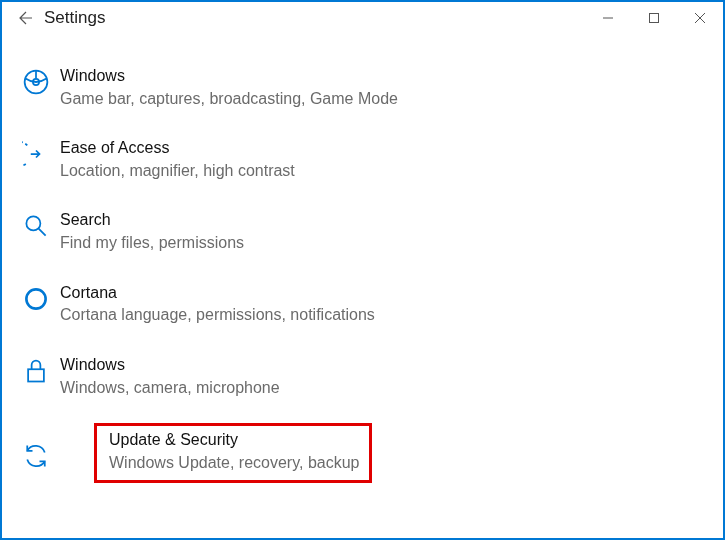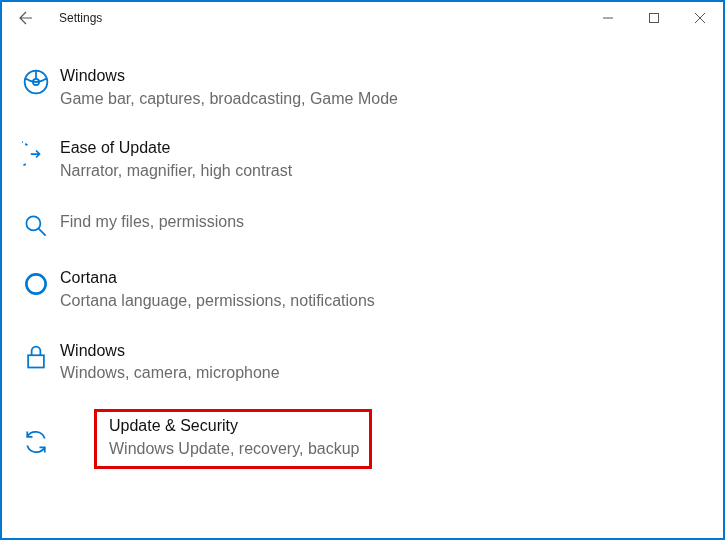--- a/index.html
+++ b/index.html
@@ -25,22 +25,22 @@
     .back-btn {
       width: 28px;
       height: 28px;
       display: flex;
       align-items: center;
       justify-content: center;
       cursor: pointer;
       color: #555;
     }
     .title {
-      margin-left: 19px;
-      font-size: 12px;
+      margin-left: 4px;
+      font-size: 17px;
       color: #222;
     }
     .window-controls {
       margin-left: auto;
       display: flex;
     }
     .win-ctrl {
       width: 46px;
       height: 32px;
       display: flex;
@@ -148,33 +148,34 @@
     </div>
 
     <div class="setting-item">
       <div class="icon-slot">
         <svg width="28" height="28" viewBox="0 0 32 32">
           <path d="M6 6 A14 14 0 1 0 6 26" stroke="#0078d4" stroke-width="2" fill="none" stroke-dasharray="3,3"></path>
           <path d="M10 16 L20 16 M16 12 L20 16 L16 20" stroke="#0078d4" stroke-width="2" fill="none"></path>
         </svg>
       </div>
       <div class="text-slot">
-        <div class="item-title">Ease of Update</div>
-        <div class="item-desc">Narrator, magnifier, high contrast</div>
+        <div class="item-title">Ease of Access</div>
+        <div class="item-desc">Location, magnifier, high contrast</div>
       </div>
     </div>
 
     <div class="setting-item">
       <div class="icon-slot">
         <svg width="28" height="28" viewBox="0 0 32 32">
           <circle cx="13" cy="13" r="8" stroke="#0078d4" stroke-width="2" fill="none"></circle>
           <path d="M19 19 L27 27" stroke="#0078d4" stroke-width="2"></path>
         </svg>
       </div>
       <div class="text-slot">
+        <div class="item-title">Search</div>
         <div class="item-desc">Find my files, permissions</div>
       </div>
     </div>
 
     <div class="setting-item">
       <div class="icon-slot">
         <svg width="28" height="28" viewBox="0 0 32 32">
           <circle cx="16" cy="16" r="11" stroke="#0078d4" stroke-width="3" fill="none"></circle>
         </svg>
       </div>

